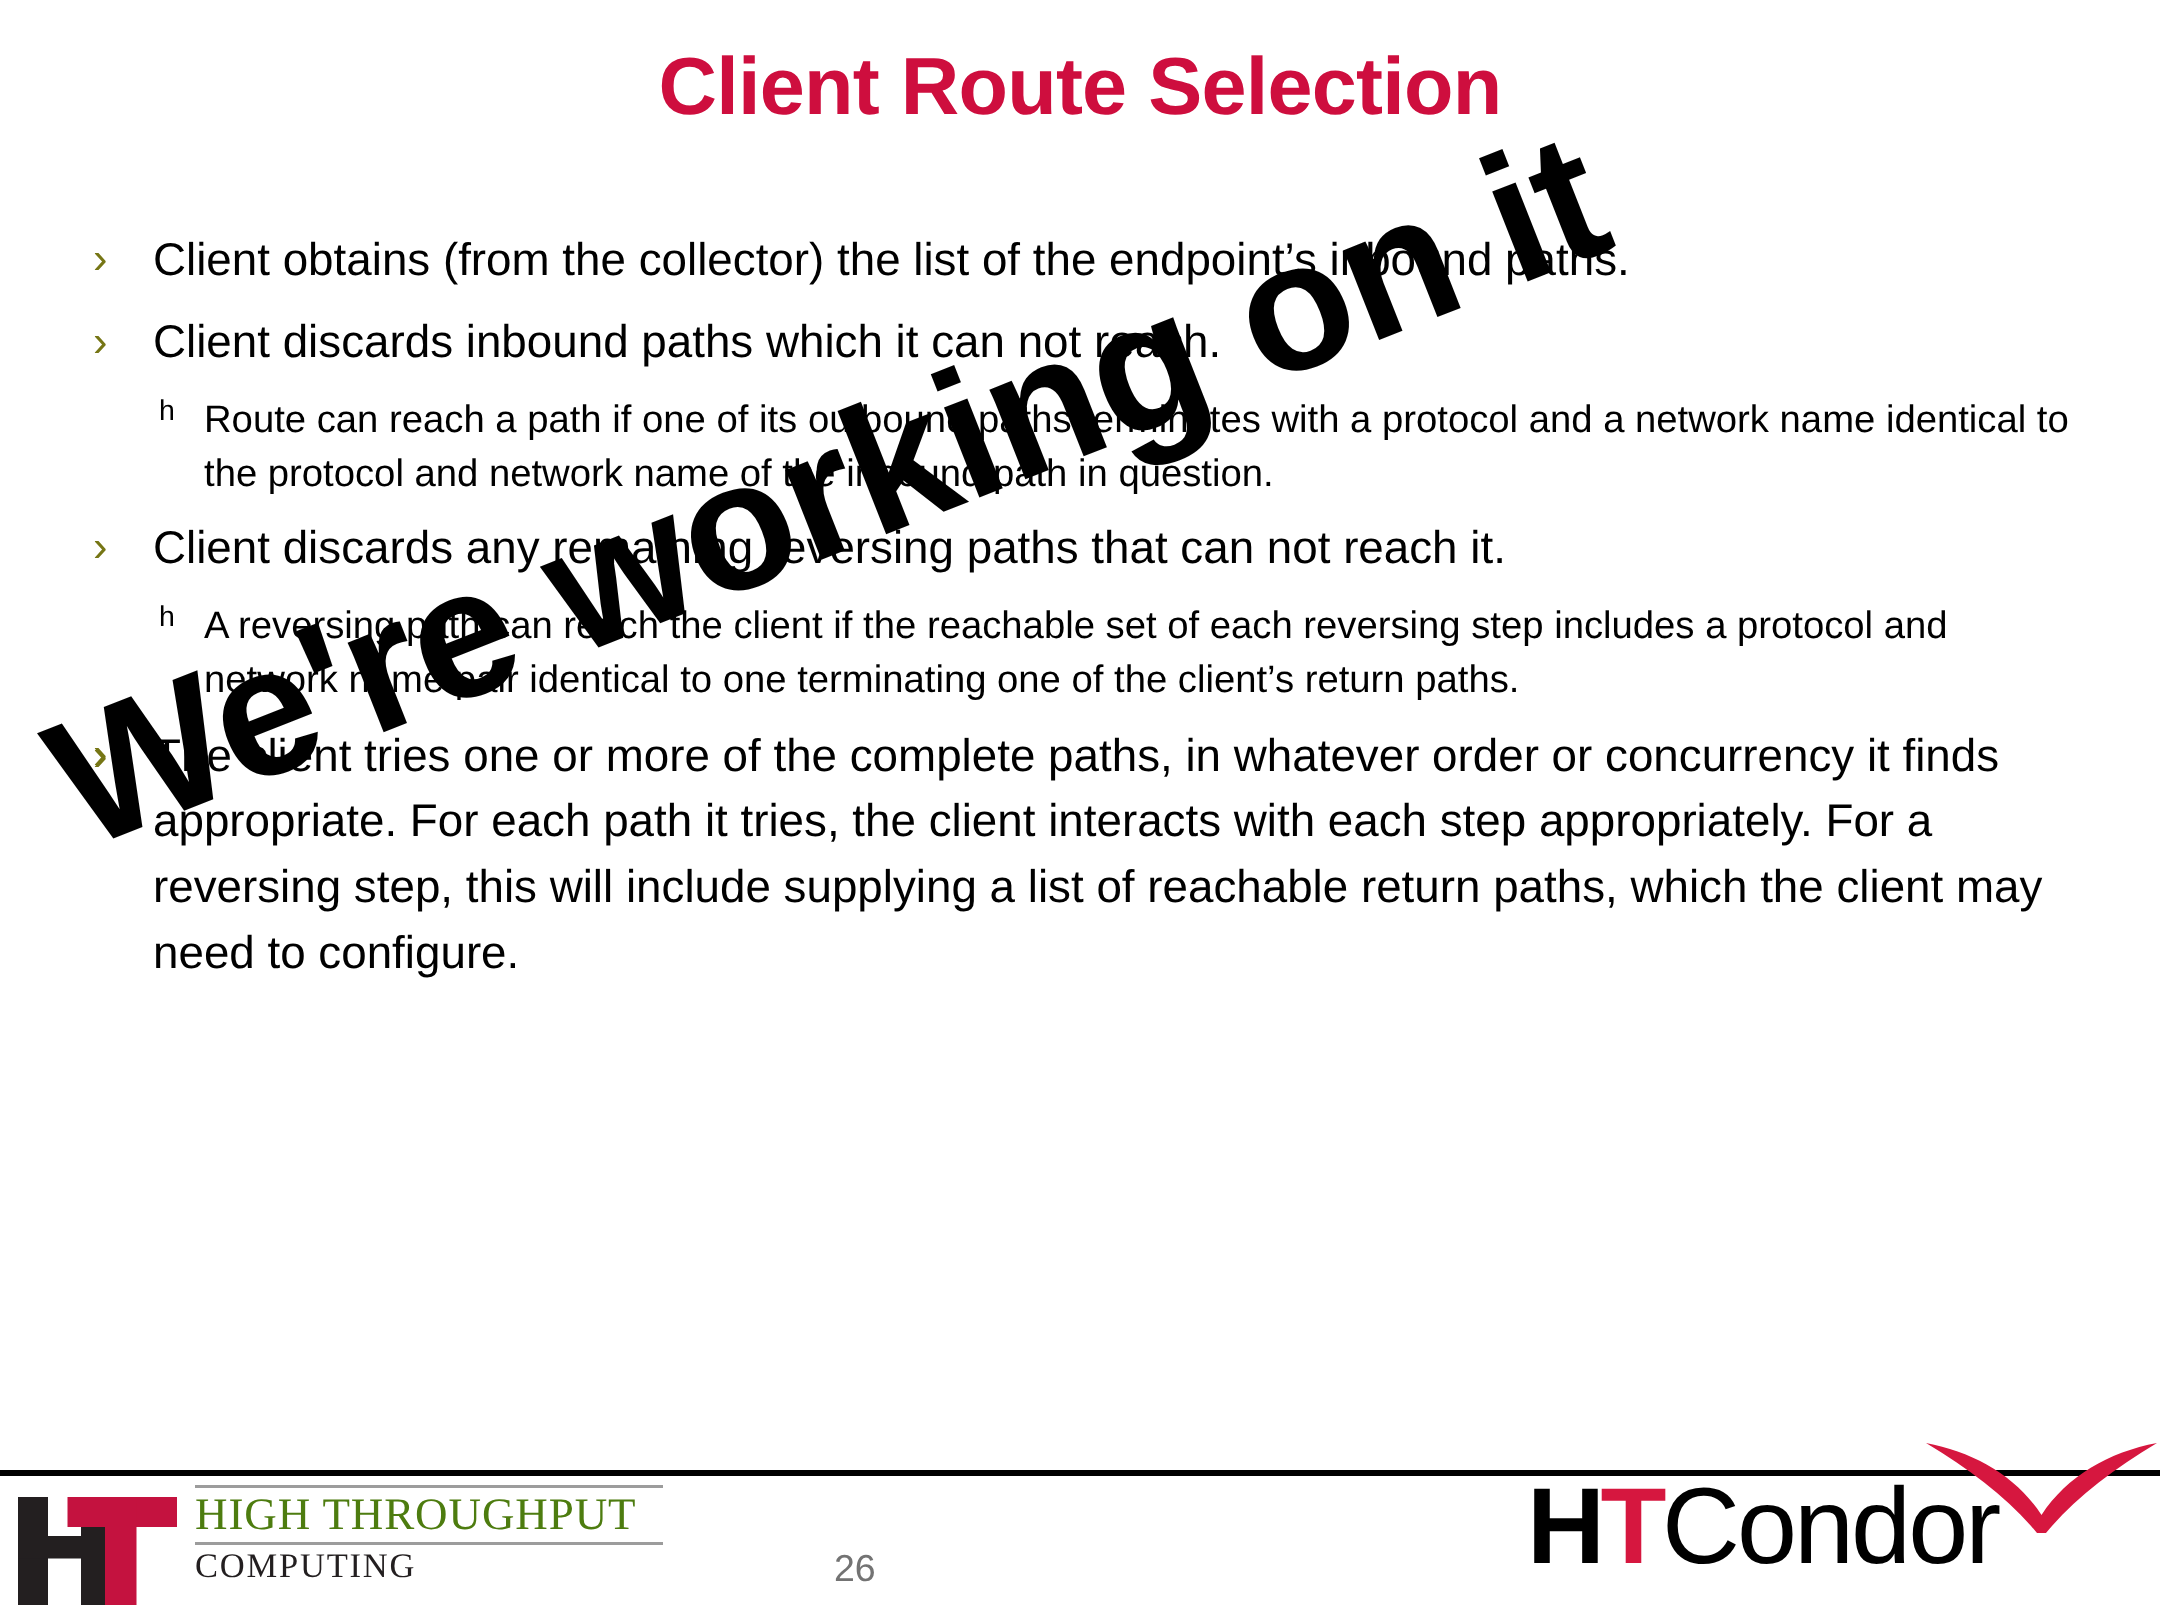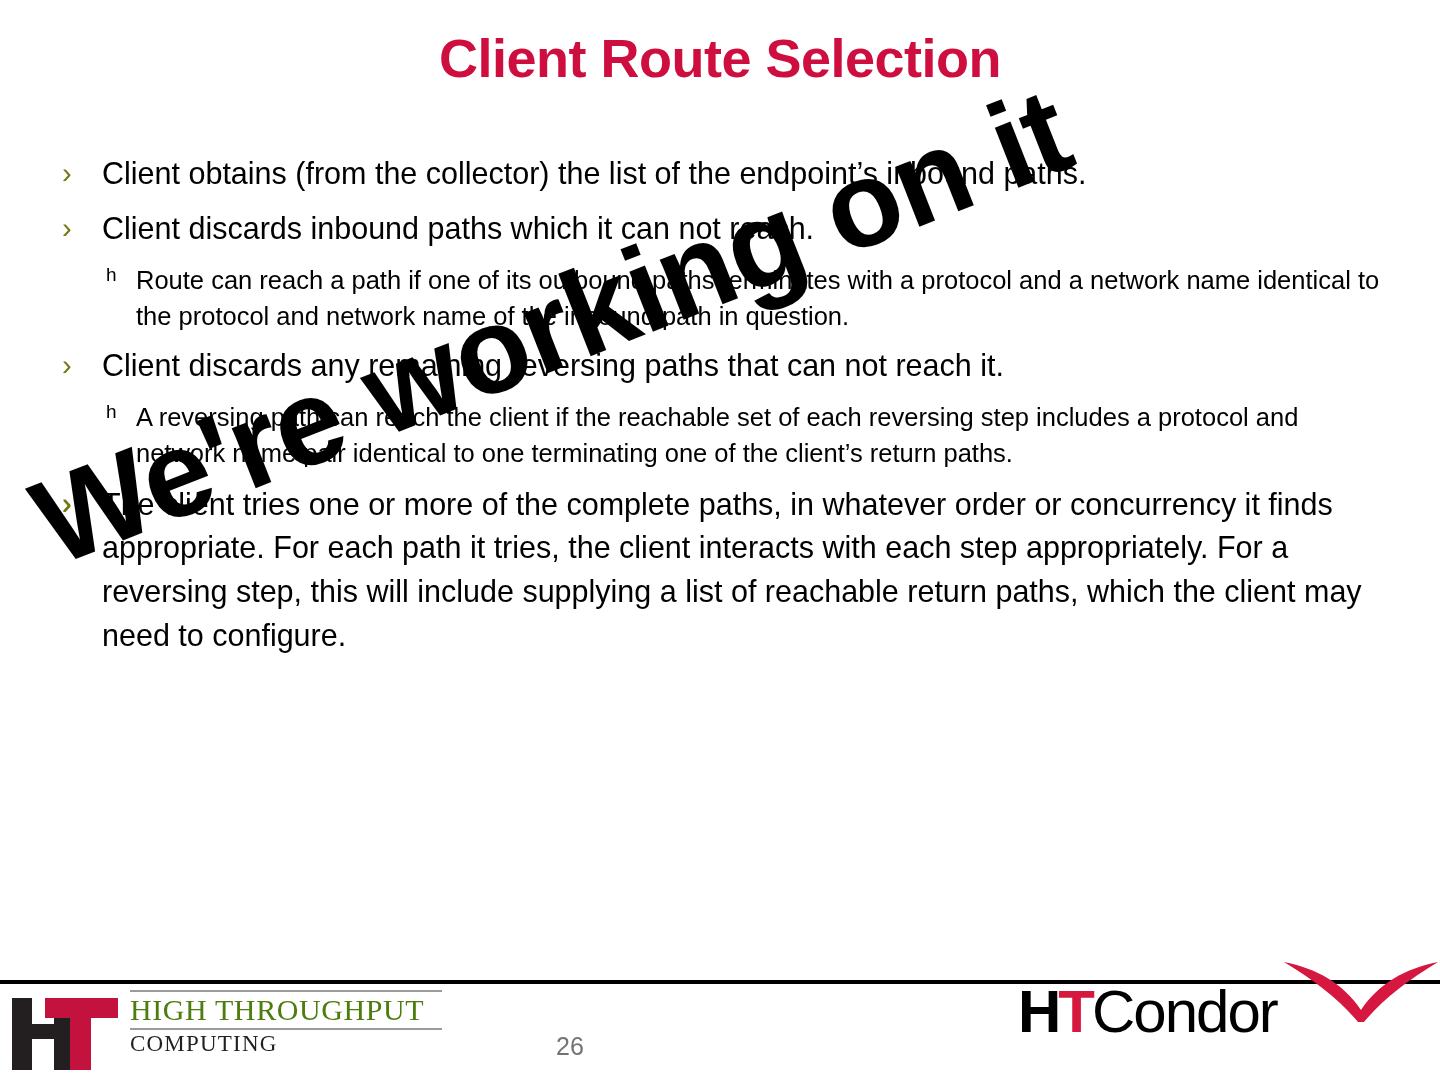--- a/index.html
+++ b/index.html
@@ -175,21 +175,21 @@
     left: 1018px;
     top: 962px;
     width: 412px;
     height: 112px;
     z-index: 10;
   }
   .htc-text {
     position: absolute;
     left: 0;
     top: 20px;
-    font-size: 60px;
+    font-size: 72px;
     font-weight: bold;
     line-height: 1;
     letter-spacing: -3px;
     font-family: "Liberation Sans", sans-serif;
   }
   .htc-h { color: #000000; }
   .htc-t { color: #D6173F; }
   .htc-condor {
     color: #000000;
     font-weight: normal;

